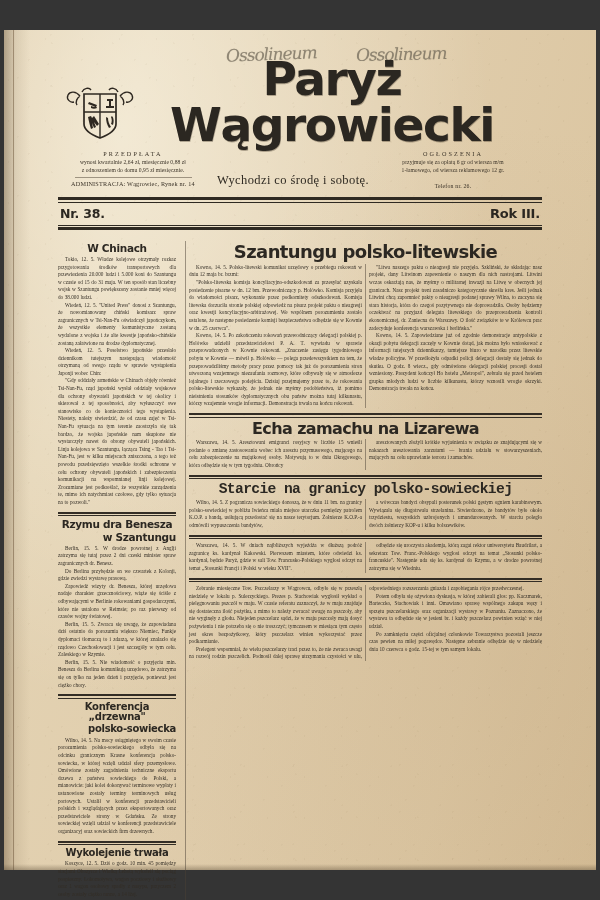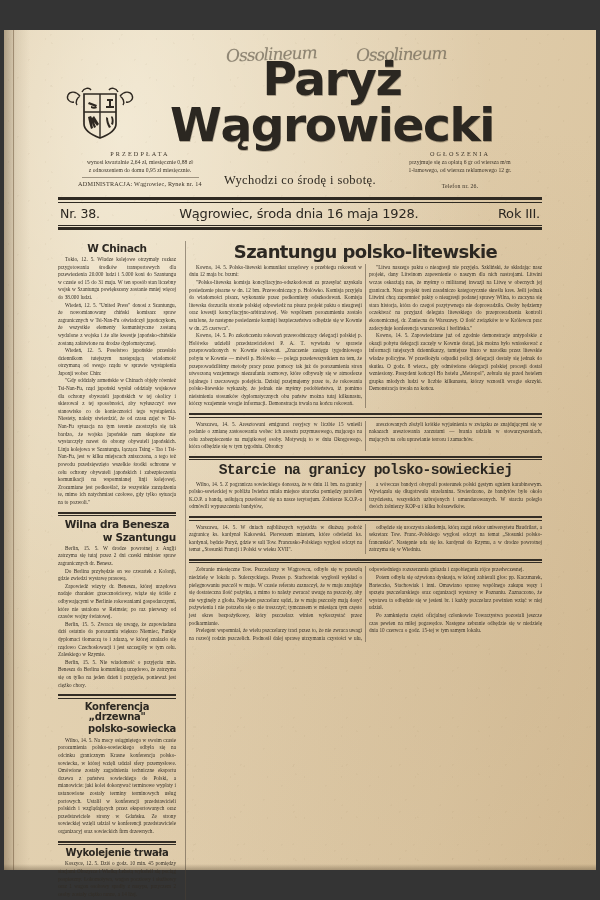--- a/index.html
+++ b/index.html
@@ -73,21 +73,21 @@
   .title{
     text-align:center;margin:0;padding:0 0 0 64px;
     font-family:"DejaVu Sans",sans-serif;
     font-weight:700;font-size:47px;line-height:.98;
     letter-spacing:-1.4px;color:#2b2721;
     text-shadow:.5px .5px 0 rgba(60,50,35,.35);
   }
 
   
   .infostrip{
-    display:flex;align-items:flex-start;justify-content:center;
+    display:flex;align-items:flex-start;justify-content:flex-start;
     margin-top:2px;color:#3a3227;
   }
   .info-col{width:150px;text-align:center;line-height:1.32;}
   .info-col.mid{width:170px;}
   .info-h{
     font-size:6.2px;letter-spacing:2.1px;font-weight:400;margin-bottom:1px;
     font-family:"Liberation Serif",serif;
   }
   .info-b{font-size:5.6px;letter-spacing:.05px;}
   .info-rule{
@@ -100,21 +100,21 @@
   }
   .info-tel{font-size:5.8px;margin-top:9px;letter-spacing:.2px;}
 
   
   .rule-thick{height:3px;background:#2f2a22;margin:6px 0 0;}
   .rule-thin{height:1px;background:#2f2a22;margin:2px 0 0;}
 
   
   .issueline{
     display:flex;align-items:flex-start;justify-content:space-between;
-    font-family:"DejaVu Sans",sans-serif;font-weight:400;
+    font-family:"DejaVu Sans",sans-serif;font-weight:700;
     color:#2b2721;padding:3px 2px 2px;
   }
   .issue-nr{font-size:12.5px;letter-spacing:-.2px;}
   .issue-date{font-size:13px;letter-spacing:-.2px;}
   .issue-rok{font-size:13px;letter-spacing:-.2px;}
 
   
   .grid{display:flex;gap:0;margin-top:11px;}
   .col{position:relative;}
   .c1{width:118px;padding-right:6px;}
@@ -209,21 +209,20 @@
         <div class="info-b">1-łamowego, od wiersza reklamowego 12 gr.</div>
         <div class="info-tel">Telefon nr. 26.</div>
       </div>
     </div>
 
     <div class="rule-thick"></div>
     <div class="rule-thin"></div>
 
     <div class="issueline">
       <div class="issue-nr">Nr. 38.</div>
-      <div class="issue-date">Wągrowiec, środa dnia 16 maja 1928.</div>
       <div class="issue-rok">Rok III.</div>
     </div>
 
     <div class="rule-thin"></div>
     <div class="rule-thick" style="margin-top:1.5px"></div>
 
     <div class="grid">
 
       <div class="col c1">
 
@@ -235,21 +234,21 @@
           <p class="body-text">"Gdy oddziały armeńskie w Chinach objęły również Tsi-Nan-Fu, rząd japoński wysłał oddziały wojskowe dla ochrony obywateli japońskich w tej okolicy i skierował z tej sposobności, aby wyłuszczyć swe stanowisko co do konieczności tego wystąpienia. Niestety, należy stwierdzić, że od czasu zajęć w Tsi-Nan-Fu sytuacja na tym terenie zaostrzyła się tak bardzo, że wojska japońskie nam skupione nie wystarczyły nawet do obrony obywateli japońskich. Linja kolejowa w Szantungu, łącząca Tsing - Tao i Tsi-Nan-Fu, jest w kilku miejscach zniszczona, a tego też powodu przedsięwzięto wszelkie środki ochronne w celu ochrony obywateli japońskich i zabezpieczenia komunikacji na wspomnianej linji kolejowej. Zrozumiane jest podkreślać, że wszystkie zarządzenia te, mimo ich natychmiast czołowe, gdy tylko sytuacja na to pozwoli."</p>
           <p class="body-text"></p>
         </div>
 
         <div class="sep-double">
             <div class="a"></div>
             <div class="b"></div>
           </div>
 
         <div class="block">
-          <div class="colhead h-sm">Wilna dra Benesza</div>
+          <div class="colhead h-sm">Rzymu dra Benesza</div>
           <div class="colhead h-sm h-right">w Szantungu</div>
           <p class="body-text">Berlin, 15. 5. W drodze powrotnej z Anglji zatrzyma się tutaj przez 2 dni czeski minister spraw zagranicznych dr. Benesz.</p>
           <p class="body-text">Do Berlina przybędzie on we czwartek z Kolonji, gdzie zwiedzi wystawę prasową.</p>
           <p class="body-text">Zapowiedź wizyty dr. Benesza, której urzędowa nadaje charakter grzecznościowy, wiąże się ściśle z odbywającymi w Berlinie rokowaniami gospodarczymi, które nie ustalono w Reimsie; po raz pierwszy od czasów wojny światowej.</p>
           <p class="body-text">Berlin, 15. 5. Zwraca się uwagę, że zapowiadana dziś ostatnio do porozumia większo Niemiec, Funkje dyplomaci tłomaczą to i zdarzą, w której znalazło się rządowo Czechosłowacji i jest szczegóły w tym celu. Zaleskiego w Rzymie.</p>
           <p class="body-text">Berlin, 15. 5. Nie wiadomość o przyjęciu min. Benesza do Berlina komunikują urzędowo, że zatrzyma się on tylko na jeden dzień i przyjęcie, ponieważ jest ciężko chory.</p>
         </div>
 
         <div class="sep-double">
             <div class="a"></div>
@@ -289,20 +288,21 @@
             <p class="body-text">Kowno, 14. 5. Zapowiedziane już od zgodnie demonstracje antypolskie z okazji pobytu delegacji zaczęły w Kownie dotąd, jak można było wnioskować z informacji tutejszych dziennikarzy, tamtejsze biuro w narodku przez litewskie władze policyjne. W przedłożyła odpadki policji delegacji dostały się jednak do skutku. O godz. 8 wiecz., gdy odmówiono delegacji polskiej procesji dostał wzniesiony. Prezydent kończył Ho hotelu „Metropol", zebrała się przed hotelem grupka młodych ludzi w liczbie kilkunastu, którzy wznosili wrogie okrzyki. Demonstracja trwała na końcu.</p>
           </div>
         </div>
 
         <div class="sep-double">
             <div class="a"></div>
             <div class="b"></div>
           </div>
 
         <div class="block">
+          <div class="colhead h-mid">Echa zamachu na Lizarewa</div>
           <div class="twocol">
             <p class="body-text">Warszawa, 14. 5. Aresztowani emigranci rosyjscy w liczbie 15 wnieśli podanie o zmianę zastosowania wobec ich aresztu przymusowego, mającego na celu zabezpieczenie na majątkowej osoby. Motywują to w dniu Okręgowego, która odbędzie się w tym tygodniu. Obrońcy</p>
             <p class="body-text">aresztowanych złożyli krótkie wyjaśnienia w związku ze znajdującymi się w nakazach aresztowania zarzutami — brania udziału w stowarzyszeniach, mających na celu uprawianie terroru i zamachów.</p>
           </div>
         </div>
 
         <div class="sep-double">
             <div class="a"></div>
             <div class="b"></div>
           </div>

